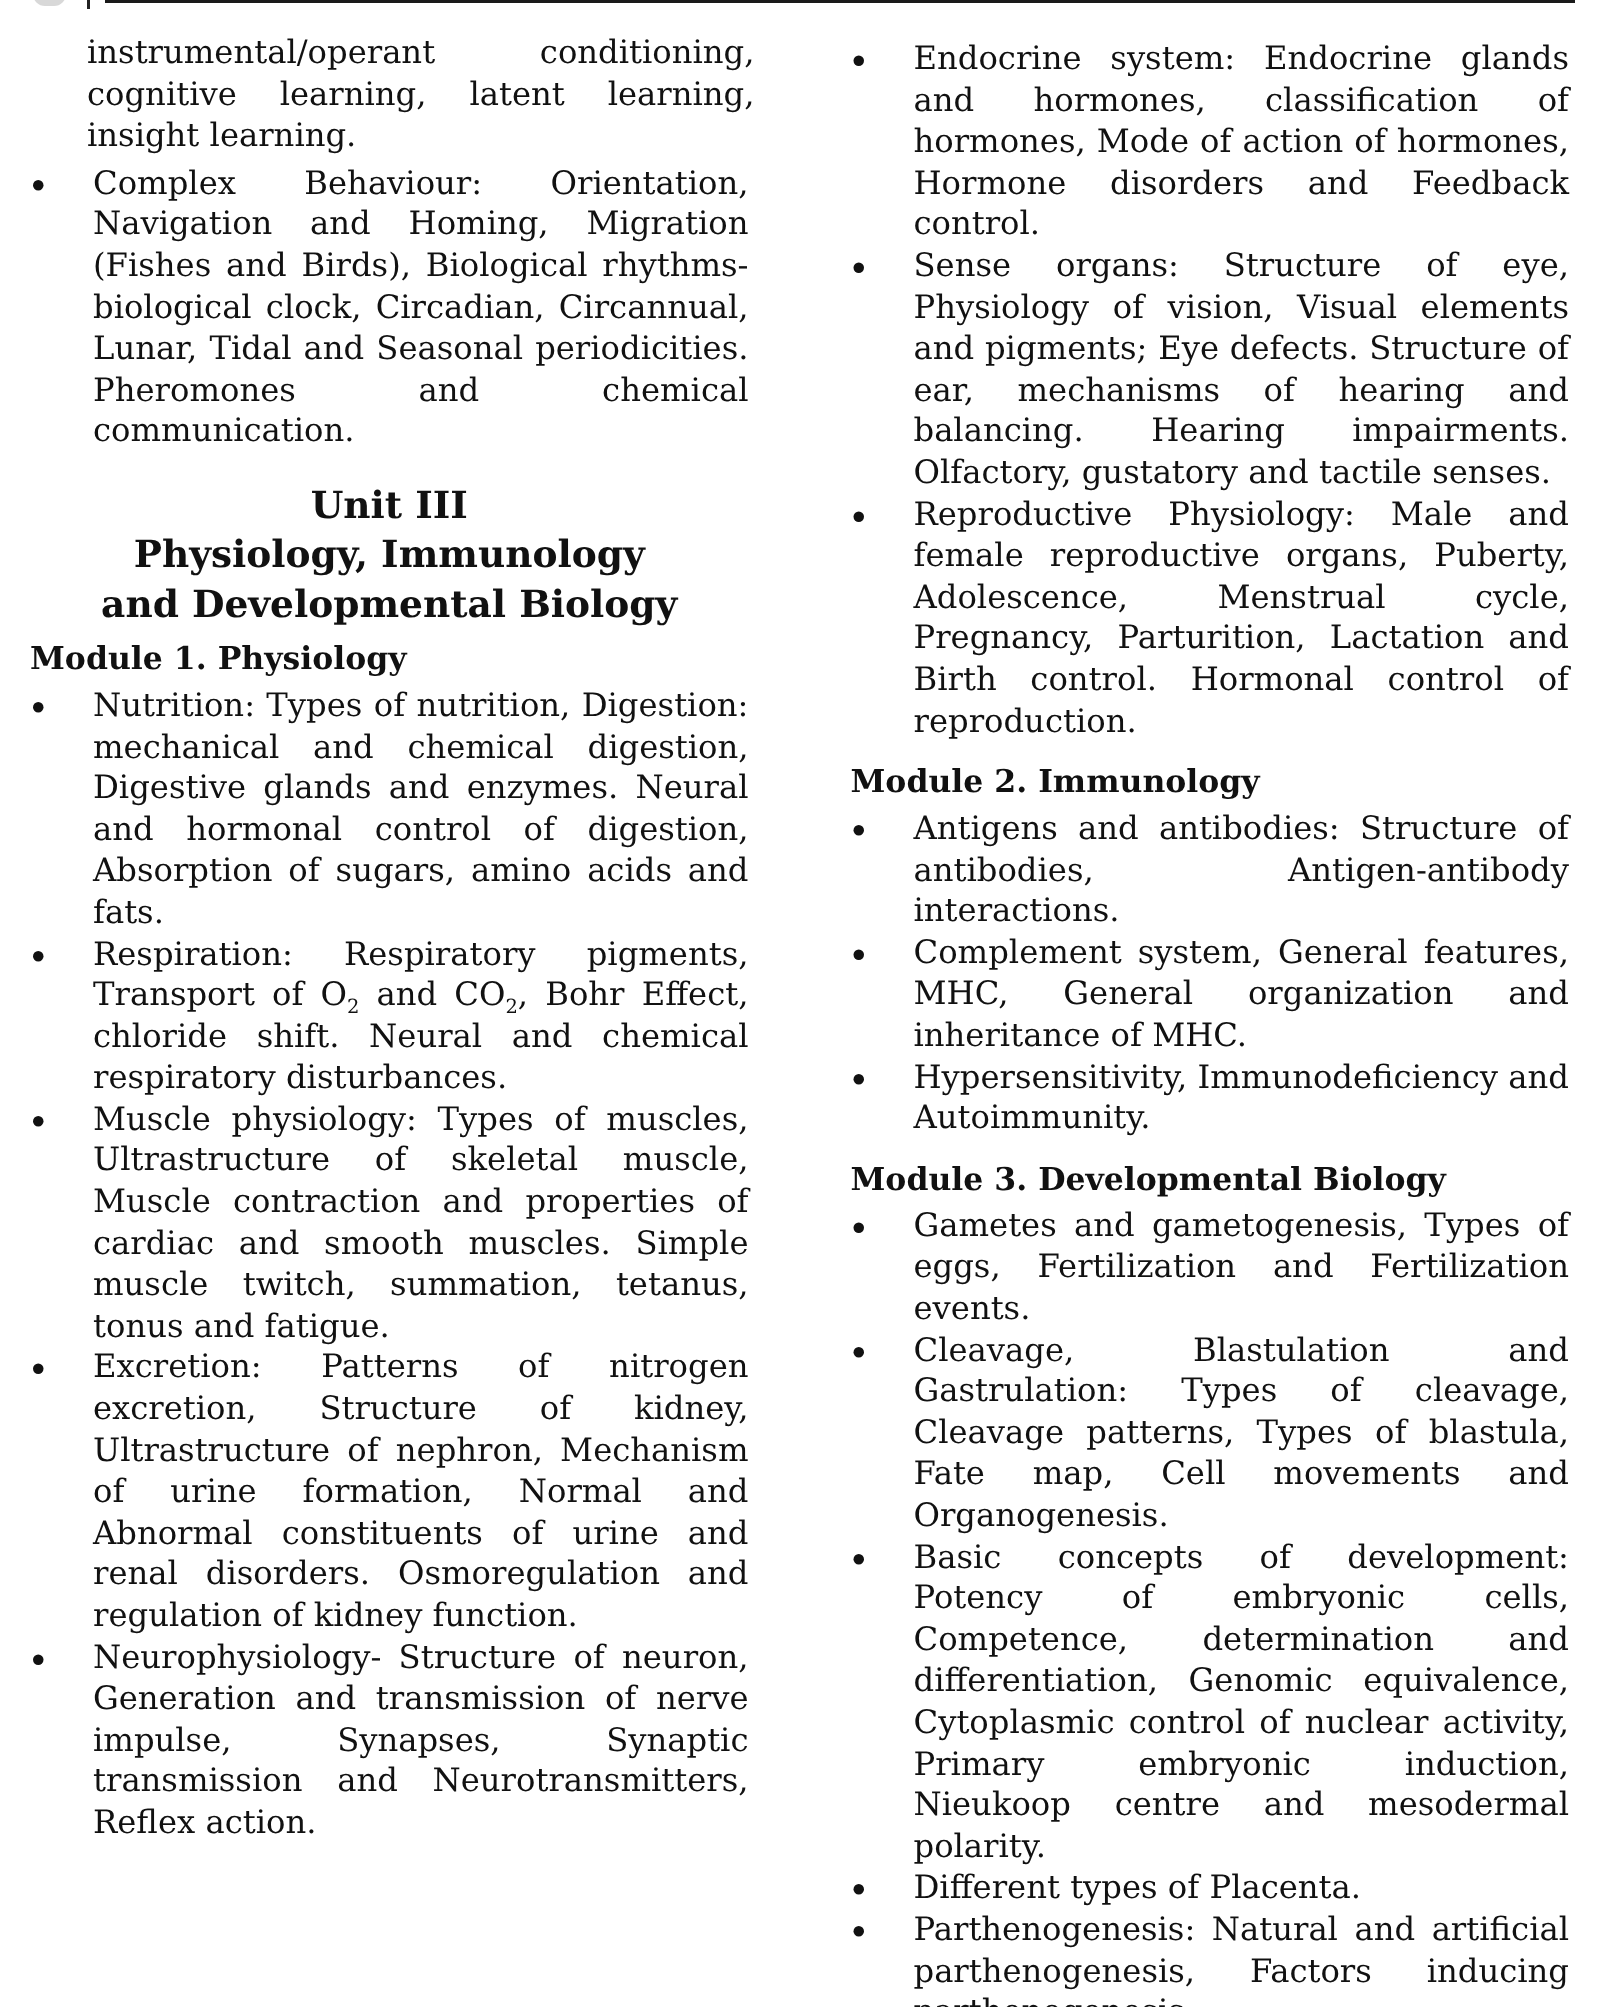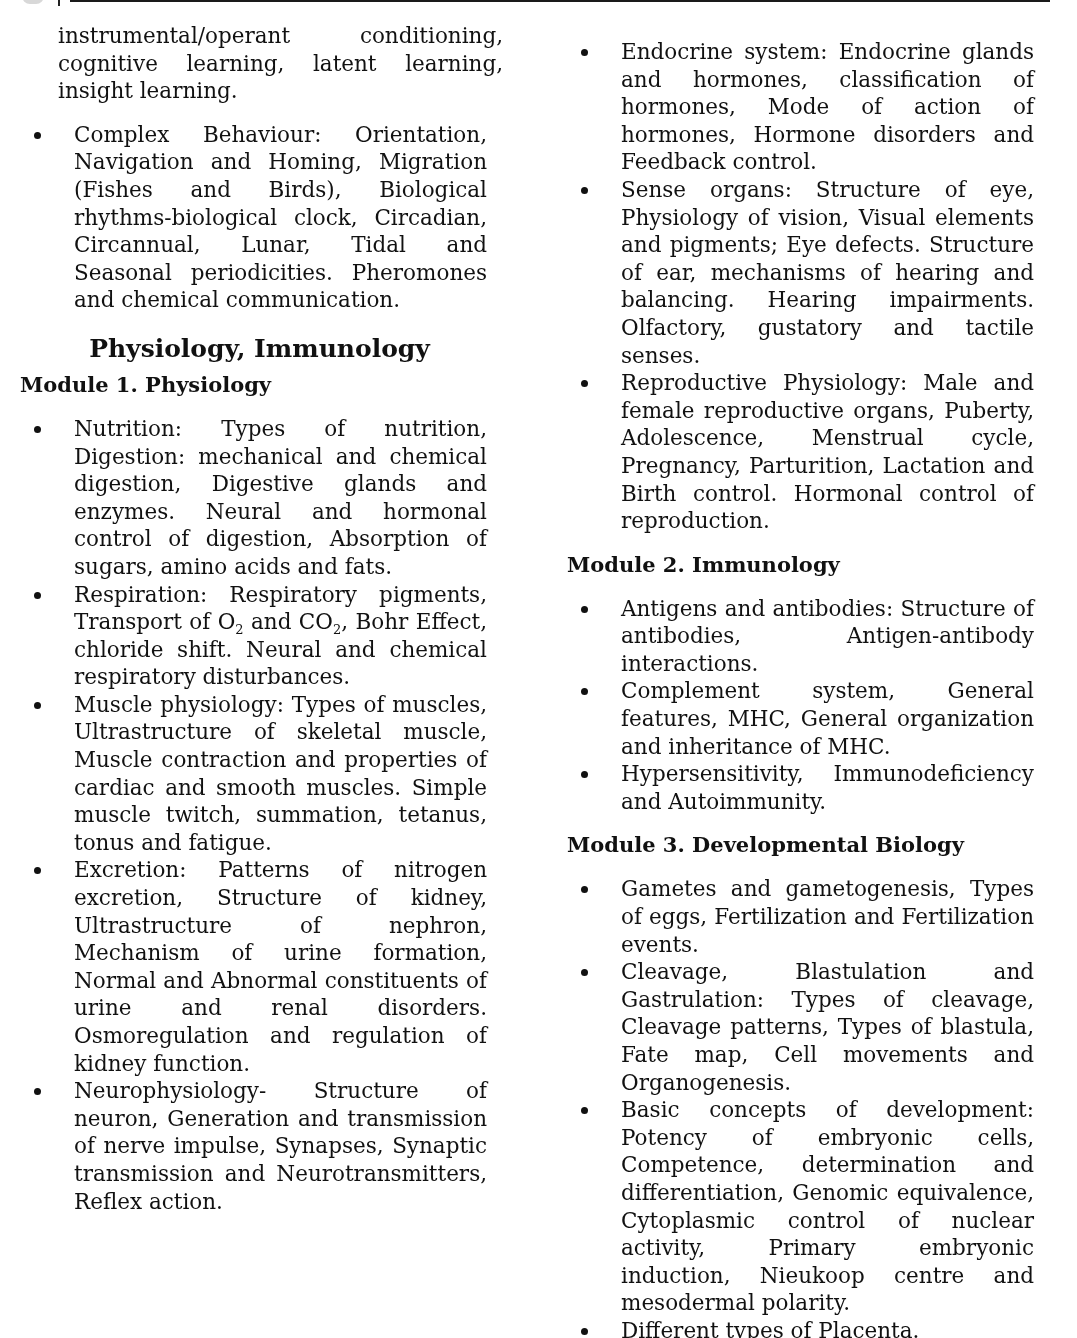--- a/index.html
+++ b/index.html
@@ -20,21 +20,21 @@
     position: absolute; top: 0; left: 58px; width: 2px; height: 6px; background: #222;
   }
   .col {
     position: absolute; top: 22px;
     font-size: 21.5px; line-height: 27.6px;
     text-align: justify;
   }
   .col-left { left: 16px; width: 487px; }
   .col-right { left: 563px; width: 487px; }
   .cont { padding-left: 42px; }
-  ul.items { list-style: none; margin: 16px; padding: 0; }
+  ul.items { list-style: none; margin: 4px; padding: 0; }
   ul.items li {
     position: relative; padding-left: 42px; margin: 0;
   }
   ul.items li::before {
     content: "";
     position: absolute; left: 2px; top: 11px;
     width: 7px; height: 7px; border-radius: 50%; background: #111;
   }
   .unit-title {
     text-align: center; font-weight: bold; font-size: 25px; line-height: 33px;
@@ -55,21 +55,23 @@
 <div class="corner-tick"></div>
 <div class="top-rule"></div>
 
 <div class="col col-left">
   <div class="cont">instrumental/operant conditioning, cognitive learning, latent learning, insight learning.</div>
   <ul class="items">
     <li>Complex Behaviour: Orientation, Navigation and Homing, Migration (Fishes and Birds), Biological rhythms-biological clock, Circadian, Circannual, Lunar, Tidal and Seasonal periodicities. Pheromones and chemical communication.</li>
   </ul>
 
   <div class="unit-title">
+    <div>Unit III</div>
     <div>Physiology, Immunology</div>
+    <div>and Developmental Biology</div>
   </div>
 
   <div class="module-heading">Module 1. Physiology</div>
   <ul class="items">
     <li>Nutrition: Types of nutrition, Digestion: mechanical and chemical digestion, Digestive glands and enzymes. Neural and hormonal control of digestion, Absorption of sugars, amino acids and fats.</li>
     <li><span>Respiration: Respiratory pigments, Transport of O</span><sub>2</sub><span> and CO</span><sub>2</sub><span>, Bohr Effect, chloride shift. Neural and chemical respiratory disturbances.</span></li>
     <li>Muscle physiology: Types of muscles, Ultrastructure of skeletal muscle, Muscle contraction and properties of cardiac and smooth muscles. Simple muscle twitch, summation, tetanus, tonus and fatigue.</li>
     <li>Excretion: Patterns of nitrogen excretion, Structure of kidney, Ultrastructure of nephron, Mechanism of urine formation, Normal and Abnormal constituents of urine and renal disorders. Osmoregulation and regulation of kidney function.</li>
     <li>Neurophysiology- Structure of neuron, Generation and transmission of nerve impulse, Synapses, Synaptic transmission and Neurotransmitters, Reflex action.</li>
   </ul>

